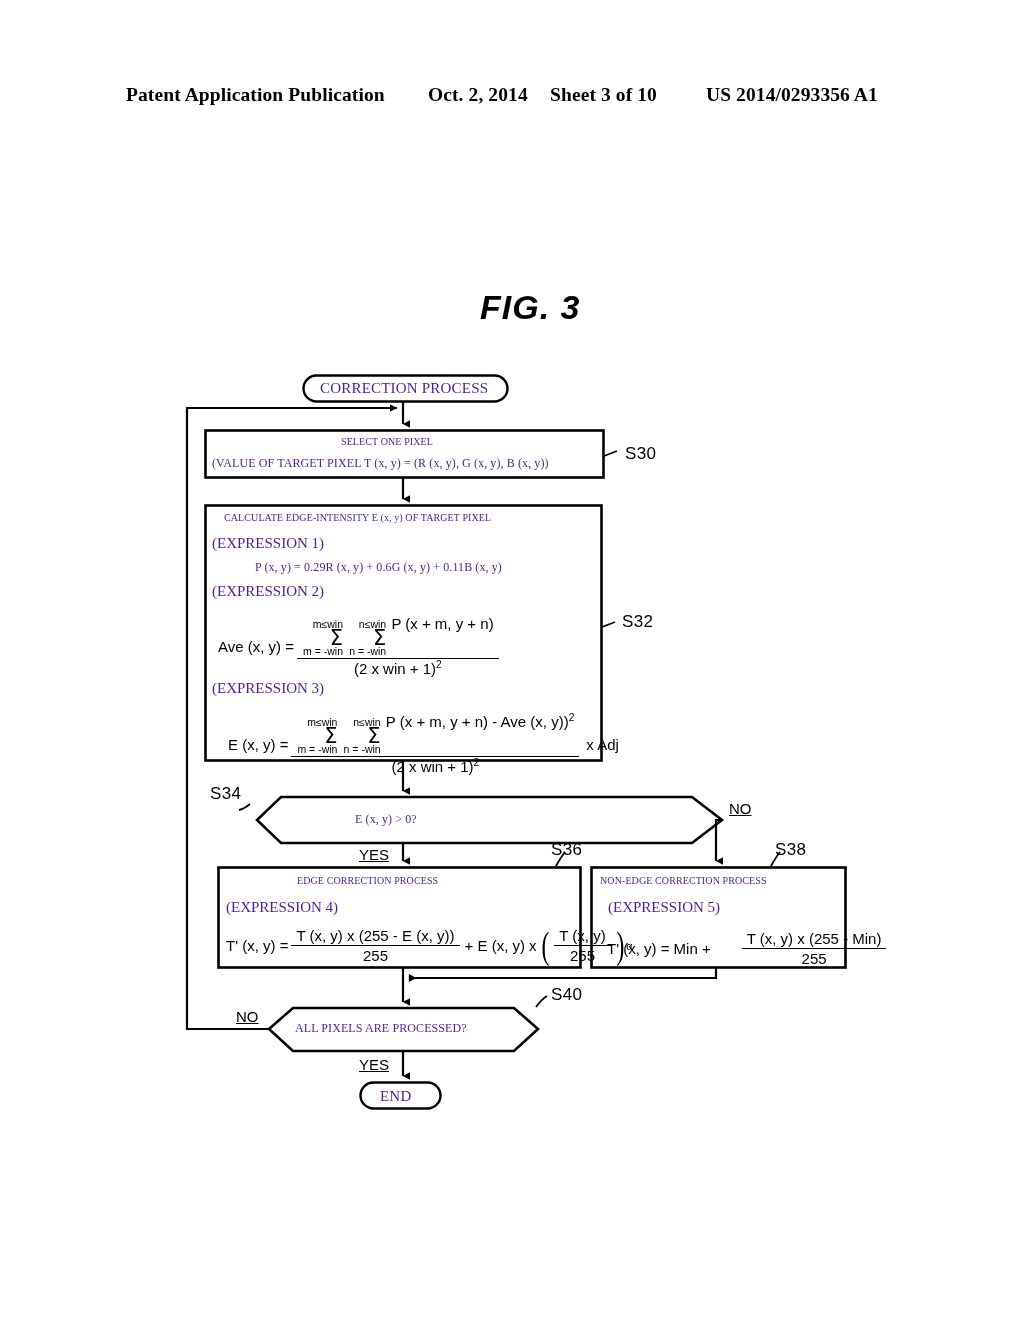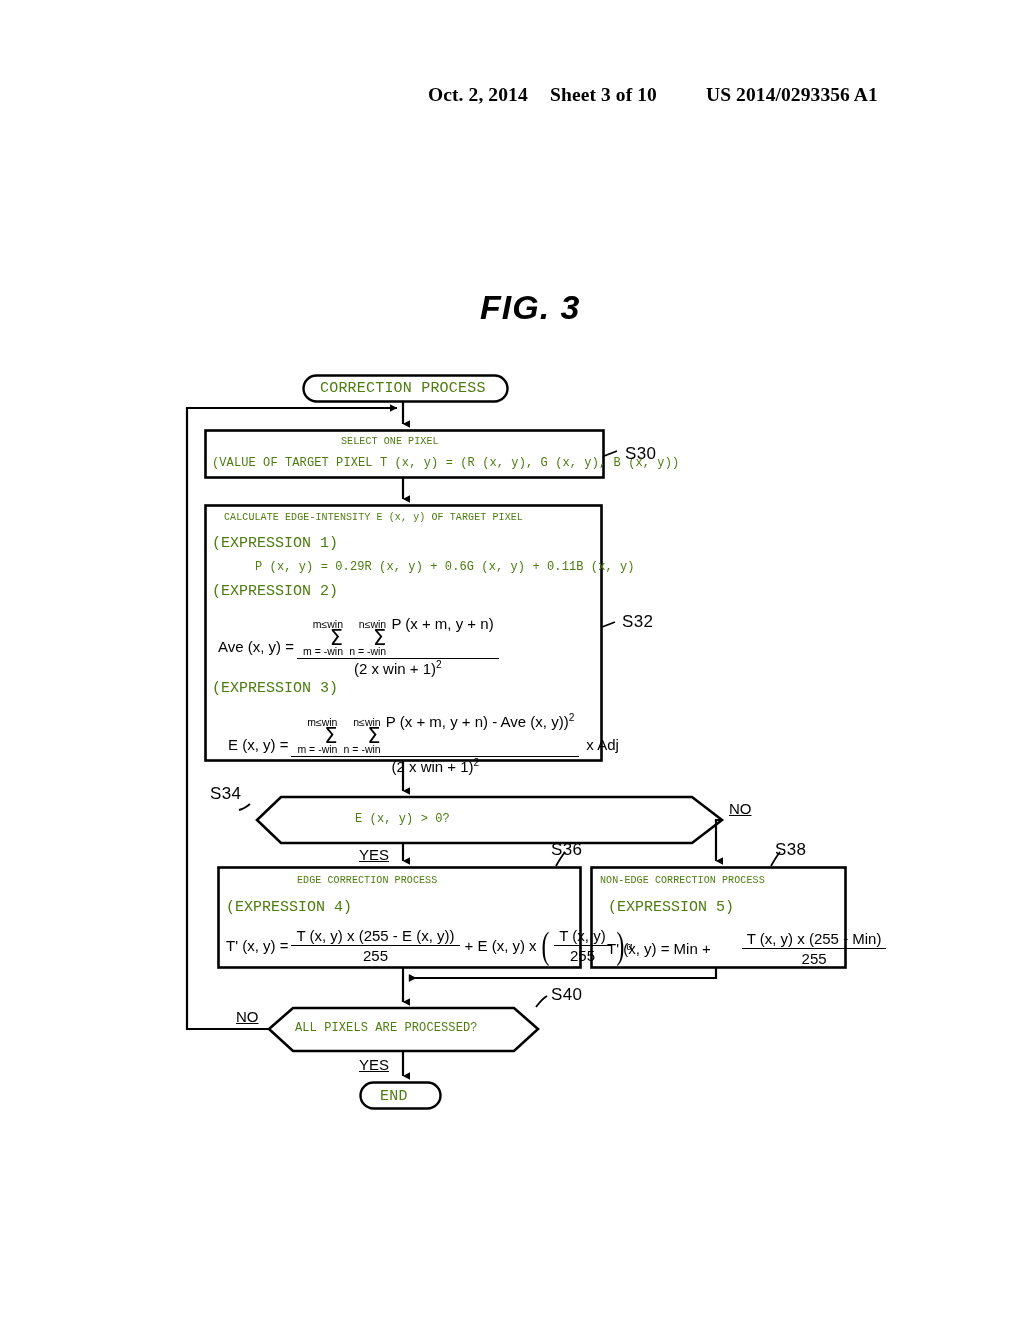--- a/index.html
+++ b/index.html
@@ -53,22 +53,22 @@
     left: 0;
     top: 0;
     width: 1024px;
     height: 1320px;
   }
   #flowchart svg { display: block; }
 
   
   .node-text {
     position: absolute;
-    font-family: Liberation Mono, monospace;
-    color: #4d7c0f;
+    font-family: Liberation Serif, serif;
+    color: #4c1d95;
     white-space: nowrap;
     line-height: 1.18;
   }
 
   .terminal-label { font-size: 15px; letter-spacing: 0.2px; }
 
   .box-title { font-size: 10px; letter-spacing: 0.1px; }
   .box-line  { font-size: 12px; letter-spacing: 0.1px; }
   .expr-label{ font-size: 15px; }
 
@@ -138,20 +138,21 @@
     line-height: 0.62;
     font-family: "Liberation Serif", serif;
     transform: scaleX(0.62);
     display: inline-block;
   }
 </style>
 </head>
 <body>
 
 <div id="page-header">
+  <span class="hdr-pub">Patent Application Publication</span>
   <span class="hdr-date">Oct. 2, 2014</span>
   <span class="hdr-sheet">Sheet 3 of 10</span>
   <span class="hdr-num">US 2014/0293356 A1</span>
 </div>
 
 <div id="figure-title">FIG. 3</div>
 
 <div id="flowchart">
 <svg width="1024" height="1320" viewBox="0 0 1024 1320" xmlns="http://www.w3.org/2000/svg">
   <defs>

